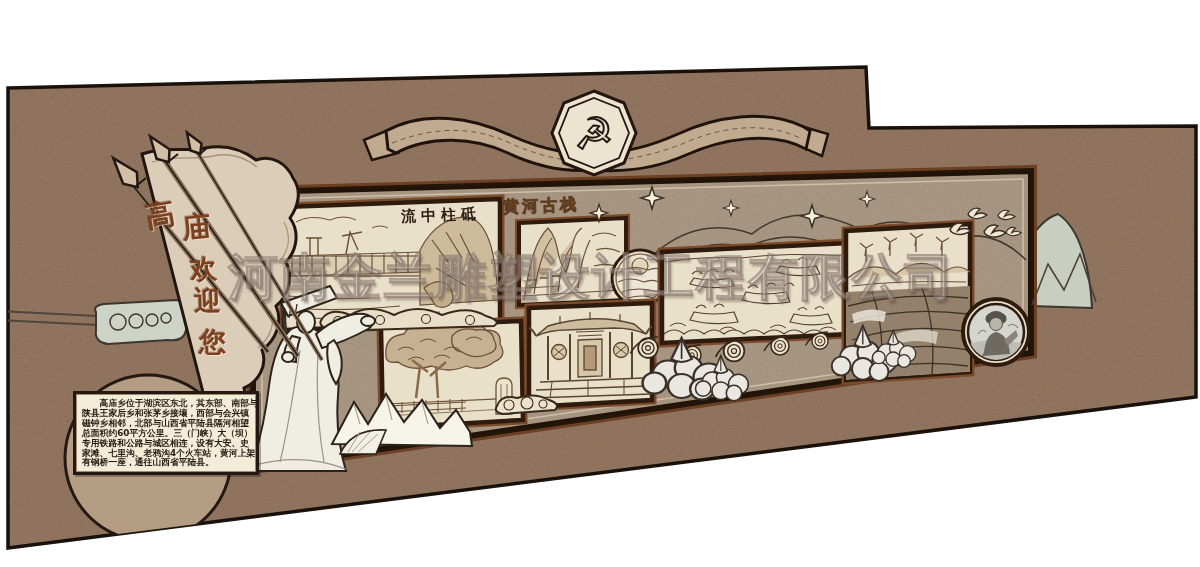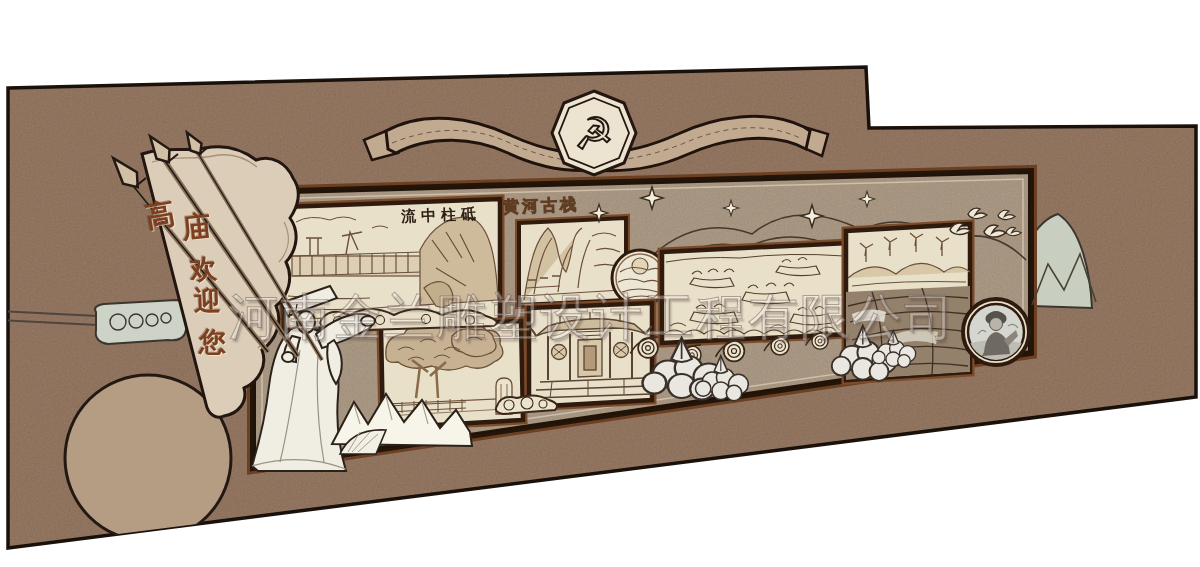--- a/index.html
+++ b/index.html
@@ -1,23 +1,23 @@
 <!DOCTYPE html>
 <html><head>
 <meta charset="utf-8">
 <style>
   html,body{margin:0;padding:0;background:#ffffff;}
   #stage{position:relative;width:1200px;height:567px;background:#ffffff;overflow:hidden;
          font-family:"DejaVu Sans","Liberation Sans",sans-serif;}
   #art{position:absolute;left:0;top:0;}
   .ov{position:absolute;font-family:"DejaVu Sans","Liberation Sans",sans-serif;}
   
-  .watermark{left:228px;top:244px;width:780px;font-size:50px;font-weight:normal;letter-spacing:2px;
+  .watermark{left:228px;top:244px;width:780px;font-size:50px;font-weight:bold;letter-spacing:2px;
     color:rgba(255,255,255,0.34);-webkit-text-stroke:1px rgba(96,74,62,0.45);
-    text-shadow:2px 3px 2px rgba(70,50,40,0.30);white-space:nowrap;pointer-events:none;z-index:30;margin-top:40px;}
+    text-shadow:2px 3px 2px rgba(70,50,40,0.30);white-space:nowrap;pointer-events:none;z-index:30;}
   
   .pchar{position:absolute;font-family:"DejaVu Serif","Liberation Serif",serif;font-weight:bold;
     color:#7d3f1d;text-shadow:1px 1px 0 rgba(255,246,230,0.55), -1px -1px 0 rgba(60,30,10,0.35);z-index:12;}
   
   .dam-title{left:401px;top:206px;font-size:15px;font-weight:bold;letter-spacing:5px;color:#2f2015;
     transform:rotate(-2deg);font-family:"DejaVu Serif","Liberation Serif",serif;z-index:20;}
   .cliff-title{left:503px;top:196px;font-size:16px;font-weight:bold;letter-spacing:3px;color:#cfa878;
     -webkit-text-stroke:1px #5f3d22;transform:rotate(-2deg);
     font-family:"DejaVu Serif","Liberation Serif",serif;z-index:20;}
   
@@ -383,14 +383,23 @@
 <div class="ov cliff-title">黄河古栈</div>
 
 <div>
   <span class="pchar" style="left:146px;top:196px;font-size:29px;transform:rotate(-10deg);">高</span>
   <span class="pchar" style="left:182px;top:208px;font-size:29px;transform:rotate(-6deg);">庙</span>
   <span class="pchar" style="left:190px;top:251px;font-size:27px;transform:rotate(-4deg);">欢</span>
   <span class="pchar" style="left:194px;top:283px;font-size:27px;transform:rotate(-2deg);">迎</span>
   <span class="pchar" style="left:199px;top:324px;font-size:27px;transform:rotate(0deg);">您</span>
 </div>
 
-
+<div class="ov introbox">
+  <div>　　高庙乡位于湖滨区东北，其东部、南部与</div>
+  <div>陕县王家后乡和张茅乡接壤，西部与会兴镇</div>
+  <div>磁钟乡相邻，北部与山西省平陆县隔河相望</div>
+  <div>总面积约60平方公里。三（门峡）大（坝）</div>
+  <div>专用铁路和公路与城区相连，设有大安、史</div>
+  <div>家滩、七里沟、老鸦沟4个火车站，黄河上架</div>
+  <div>有钢桥一座，通往山西省平陆县。</div>
 </div>
 
+</div>
+
 </body></html>

